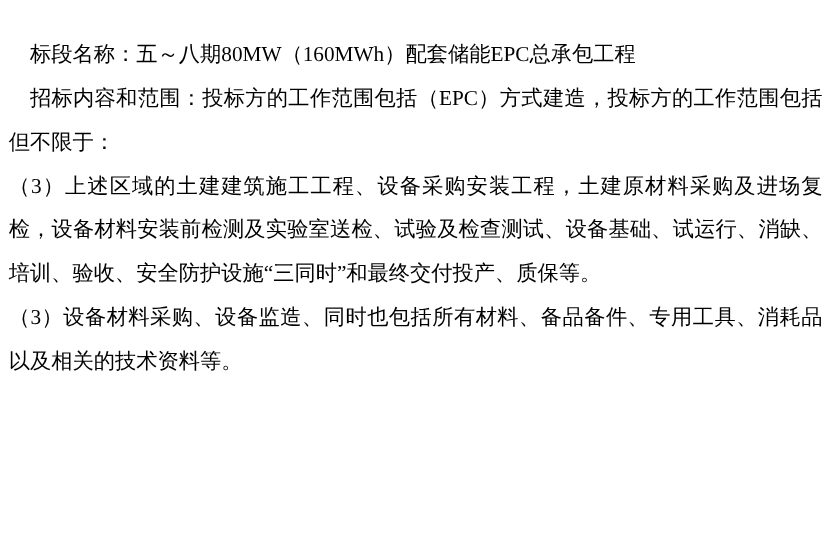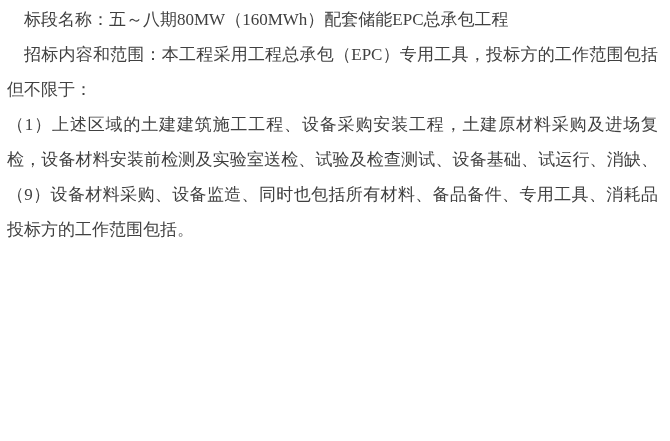--- a/index.html
+++ b/index.html
@@ -7,24 +7,24 @@
     padding: 0;
     background: #ffffff;
   }
   .page {
     position: relative;
     width: 670px;
     height: 441px;
     background: #ffffff;
     overflow: hidden;
     box-sizing: border-box;
-    padding: 2px 12px 0 7px;
+    padding: 26px 12px 0 7px;
     font-family: "Liberation Serif", "DejaVu Serif", serif;
     font-size: 17px;
-    color: #404040;
+    color: #000000;
   }
   .line {
     height: 35px;
     line-height: 35px;
     white-space: nowrap;
     text-align: left;
   }
   
   .line.fill {
     white-space: normal;
@@ -34,19 +34,20 @@
   
   .line.indent {
     text-indent: 17px;
   }
 </style>
 </head>
 <body>
 
 <div class="page">
   <div class="line indent">标段名称：五～八期80MW（160MWh）配套储能EPC总承包工程</div>
-  <div class="line indent fill">招标内容和范围：本工程采用工程总承包（EPC）专用工具，投标方的工作范围包括</div>
+  <div class="line indent fill">招标内容和范围：投标方的工作范围包括（EPC）方式建造，投标方的工作范围包括</div>
   <div class="line">但不限于：</div>
-  <div class="line fill">（1）上述区域的土建建筑施工工程、设备采购安装工程，土建原材料采购及进场复</div>
+  <div class="line fill">（3）上述区域的土建建筑施工工程、设备采购安装工程，土建原材料采购及进场复</div>
   <div class="line fill">检，设备材料安装前检测及实验室送检、试验及检查测试、设备基础、试运行、消缺、</div>
-  <div class="line fill">（9）设备材料采购、设备监造、同时也包括所有材料、备品备件、专用工具、消耗品</div>
-  <div class="line">投标方的工作范围包括。</div>
+  <div class="line">培训、验收、安全防护设施“三同时”和最终交付投产、质保等。</div>
+  <div class="line fill">（3）设备材料采购、设备监造、同时也包括所有材料、备品备件、专用工具、消耗品</div>
+  <div class="line">以及相关的技术资料等。</div>
 </div>
 
 </body></html>

